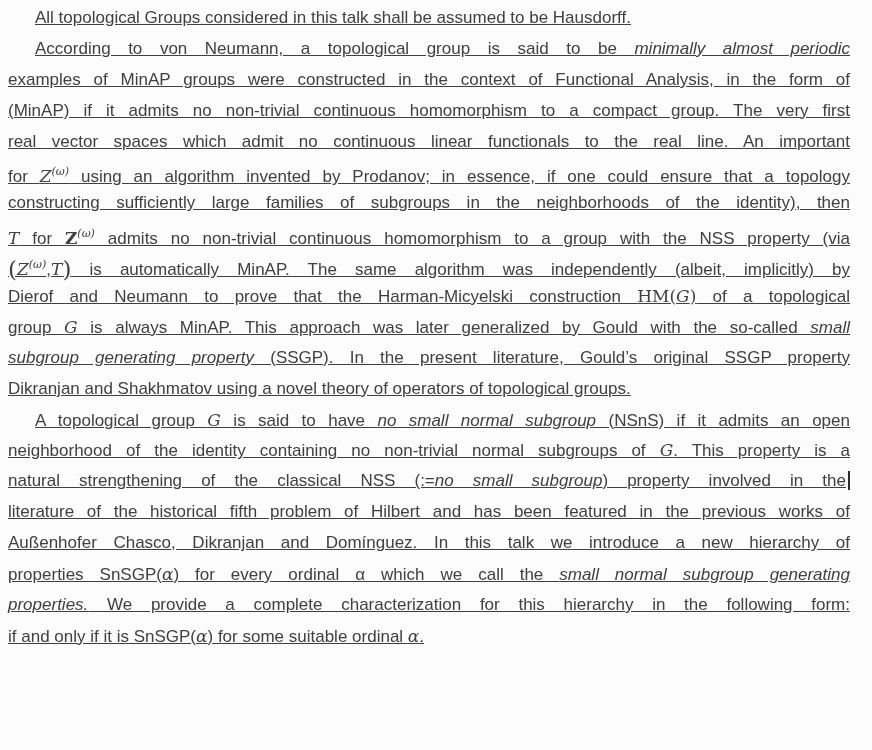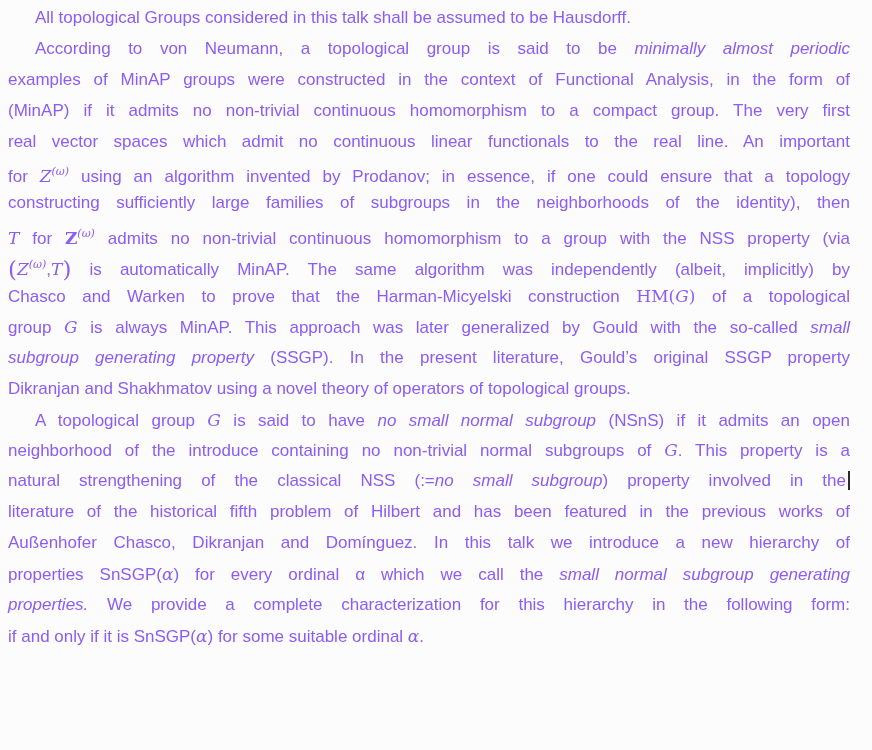--- a/index.html
+++ b/index.html
@@ -5,22 +5,23 @@
   html, body {
     margin: 0;
     padding: 0;
     background: #fcfcfc;
   }
   .page {
     position: relative;
     width: 872px;
     height: 750px;
     background: #fcfcfc;
-    color: #8b5cf6;
+    color: #404040;
     overflow: hidden;
+    text-decoration: underline;
   }
   .doc {
     padding: 3px 22px 0 8px;
     font-family: "Liberation Sans", sans-serif;
     font-size: 17px;
     line-height: 30.9px;
   }
   .line {
     height: 30.9px;
     text-align: justify;
@@ -59,26 +60,26 @@
   <div class="doc" id="doc">
       <div class="line indent last"><span>All topological Groups considered in this talk shall be assumed to be Hausdorff.</span></div>
       <div class="line indent"><span>According to von Neumann, a topological group is said to be </span><span class="i">minimally almost periodic</span></div>
       <div class="line"><span>examples of MinAP groups were constructed in the context of Functional Analysis, in the form of</span></div>
       <div class="line"><span>(MinAP) if it admits no non-trivial continuous homomorphism to a compact group. The very first</span></div>
       <div class="line"><span>real vector spaces which admit no continuous linear functionals to the real line. An important</span></div>
       <div class="line"><span>for </span><span class="m">Z</span><span class="sup">(ω)</span><span> using an algorithm invented by Prodanov; in essence, if one could ensure that a topology</span></div>
       <div class="line"><span>constructing sufficiently large families of subgroups in the neighborhoods of the identity), then</span></div>
       <div class="line"><span class="c">T</span><span> for </span><span class="b">Z</span><span class="sup">(ω)</span><span> admits no non-trivial continuous homomorphism to a group with the NSS property (via</span></div>
       <div class="line"><span class="big">(</span><span class="m">Z</span><span class="sup">(ω)</span><span>,</span><span class="c">T</span><span class="big">)</span><span> is automatically MinAP. The same algorithm was independently (albeit, implicitly) by</span></div>
-      <div class="line"><span>Chasco and Warken to prove that the Harman-Micyelski construction </span><span class="r">HM(</span><span class="m">G</span><span class="r">)</span><span> of a topological</span></div>
+      <div class="line"><span>Dierof and Neumann to prove that the Harman-Micyelski construction </span><span class="r">HM(</span><span class="m">G</span><span class="r">)</span><span> of a topological</span></div>
       <div class="line"><span>group </span><span class="m">G</span><span> is always MinAP. This approach was later generalized by Gould with the so-called </span><span class="i">small</span></div>
       <div class="line"><span class="i">subgroup generating property</span><span> (SSGP). In the present literature, Gould’s original SSGP property</span></div>
       <div class="line last"><span>Dikranjan and Shakhmatov using a novel theory of operators of topological groups.</span></div>
       <div class="line indent"><span>A topological group </span><span class="m">G</span><span> is said to have </span><span class="i">no small normal subgroup</span><span> (NSnS) if it admits an open</span></div>
-      <div class="line"><span>neighborhood of the introduce containing no non-trivial normal subgroups of </span><span class="m">G</span><span>. This property is a</span></div>
+      <div class="line"><span>neighborhood of the identity containing no non-trivial normal subgroups of </span><span class="m">G</span><span>. This property is a</span></div>
       <div class="line"><span>natural strengthening of the classical NSS (:=</span><span class="i">no small subgroup</span><span>) property involved in the</span><span class="cursor"></span></div>
       <div class="line"><span>literature of the historical fifth problem of Hilbert and has been featured in the previous works of</span></div>
       <div class="line"><span>Außenhofer Chasco, Dikranjan and Domínguez. In this talk we introduce a new hierarchy of</span></div>
       <div class="line"><span>properties SnSGP(</span><span class="m">α</span><span>) for every ordinal α which we call the </span><span class="i">small normal subgroup generating</span></div>
       <div class="line"><span class="i">properties.</span><span> We provide a complete characterization for this hierarchy in the following form:</span></div>
       <div class="line last"><span>if and only if it is SnSGP(</span><span class="m">α</span><span>) for some suitable ordinal </span><span class="m">α</span><span>.</span></div>
     </div>
 </div>
 
 </body></html>

